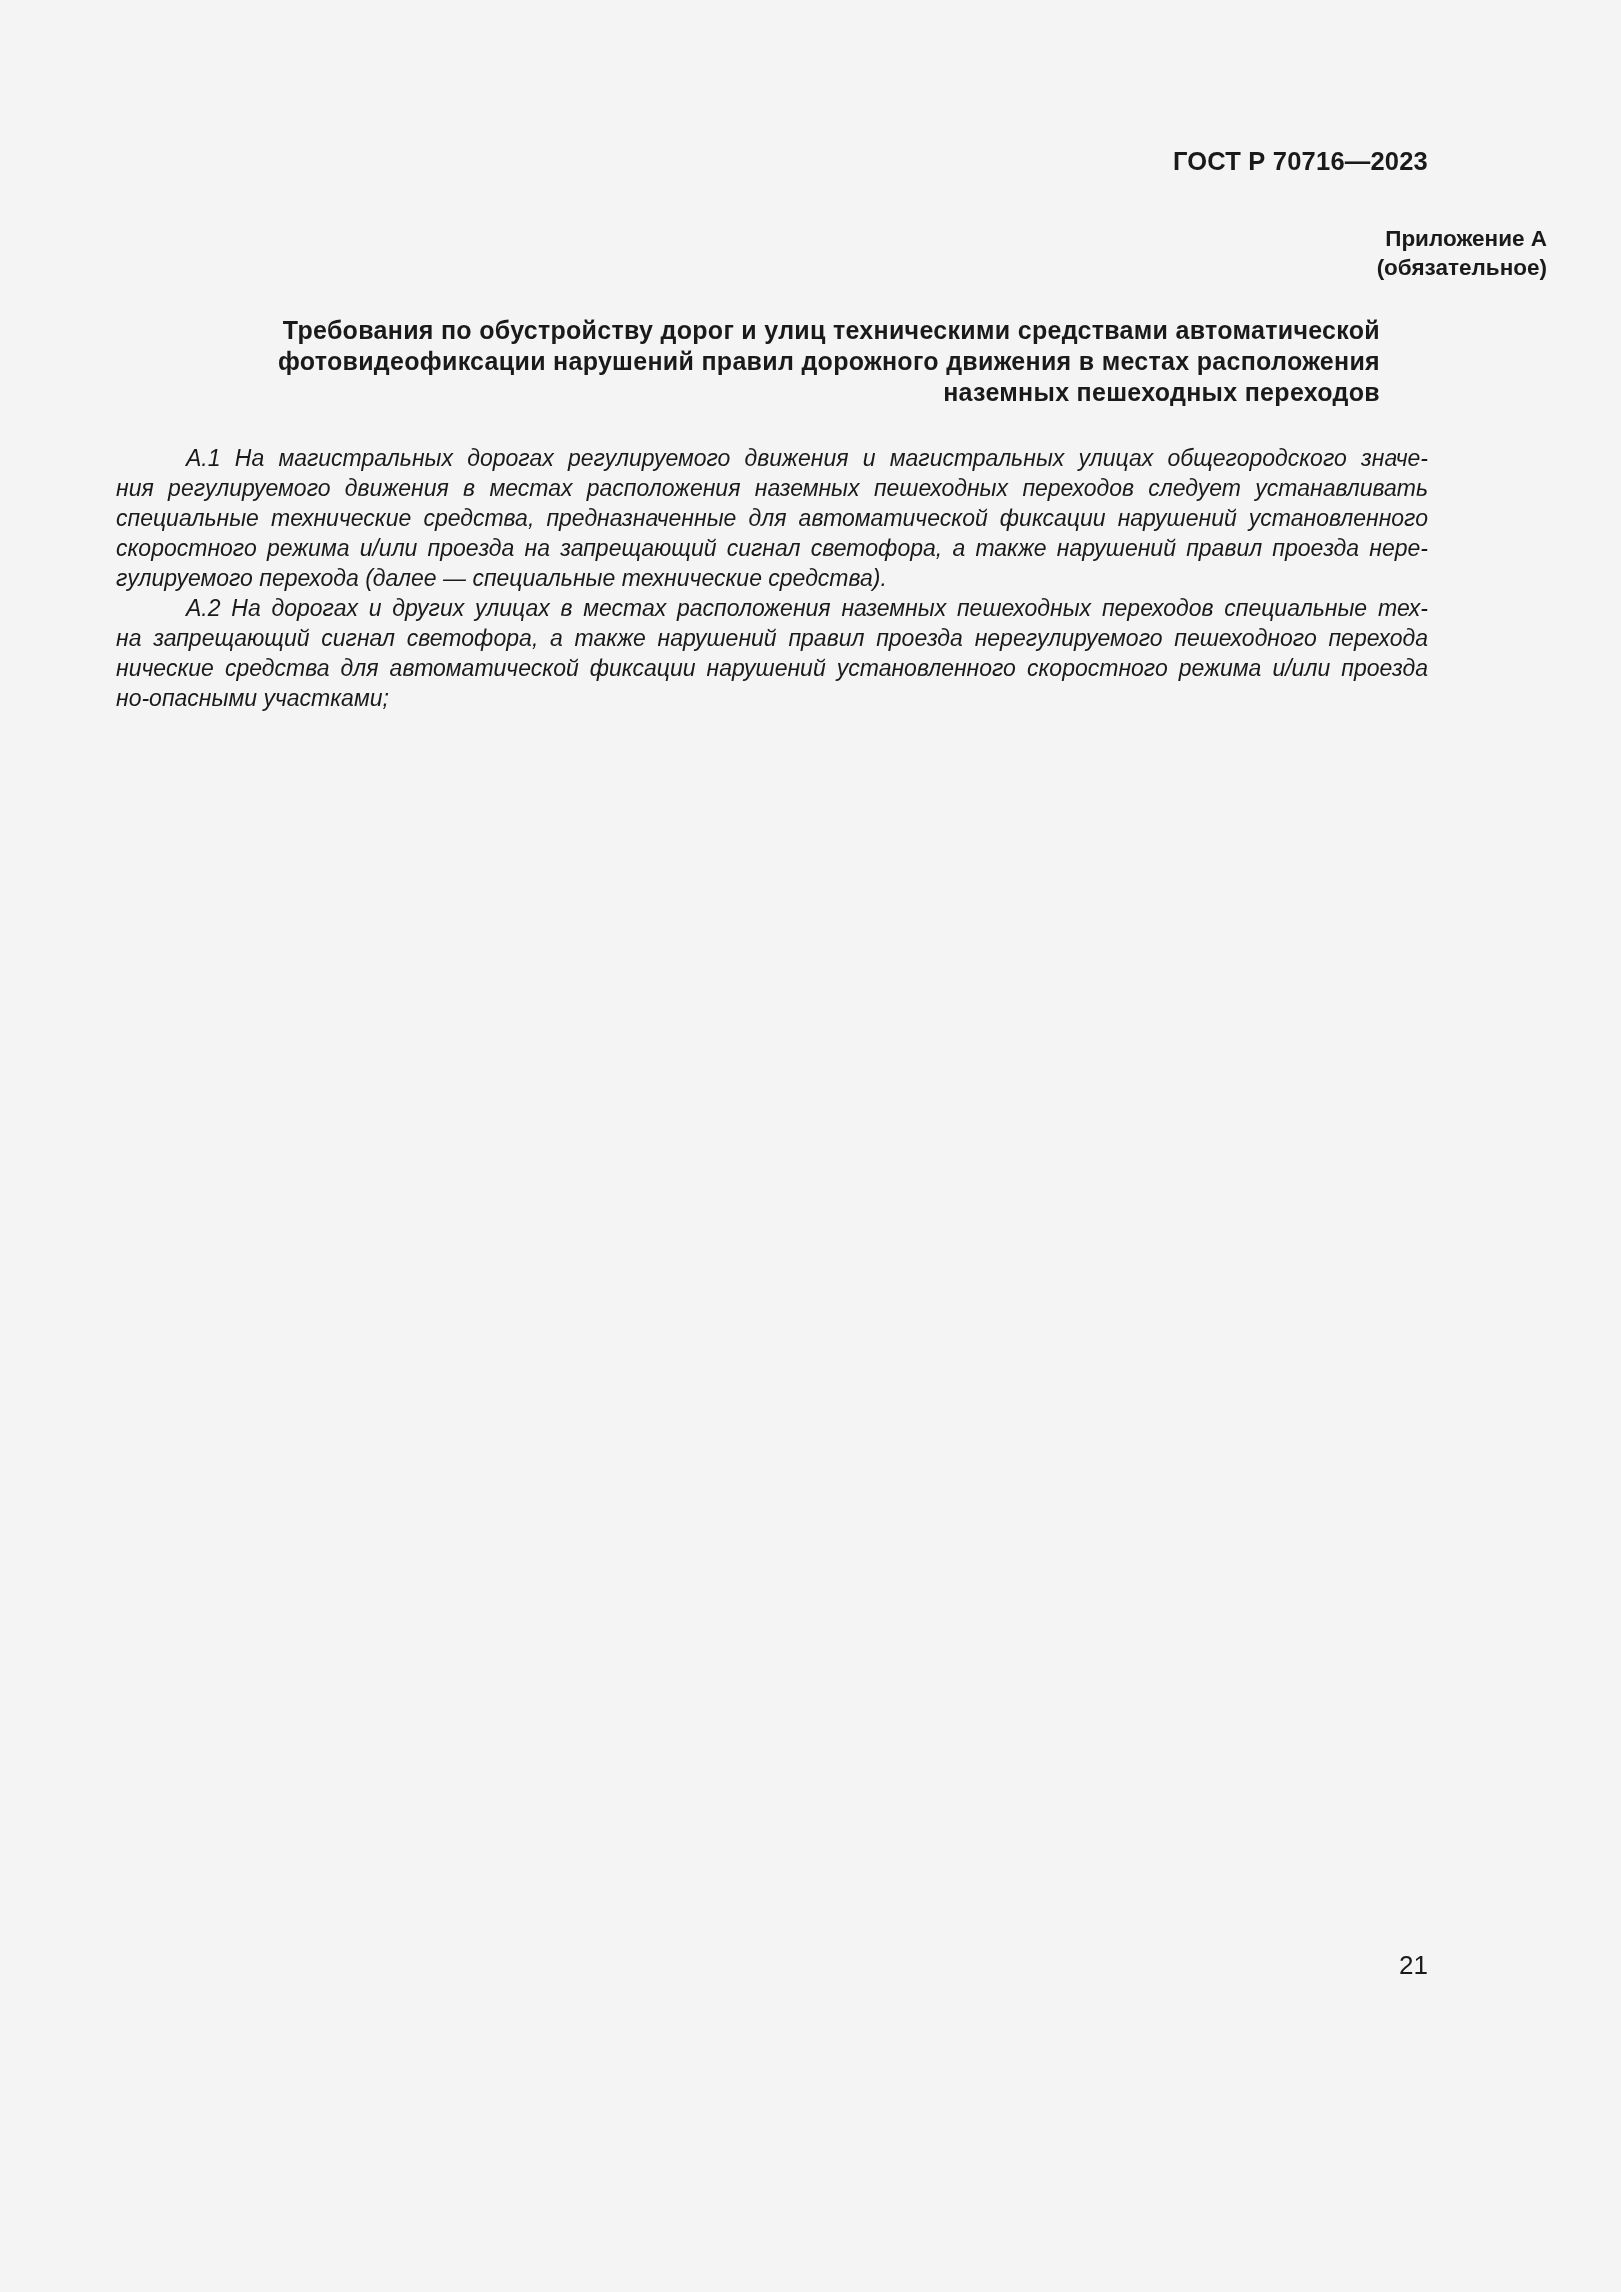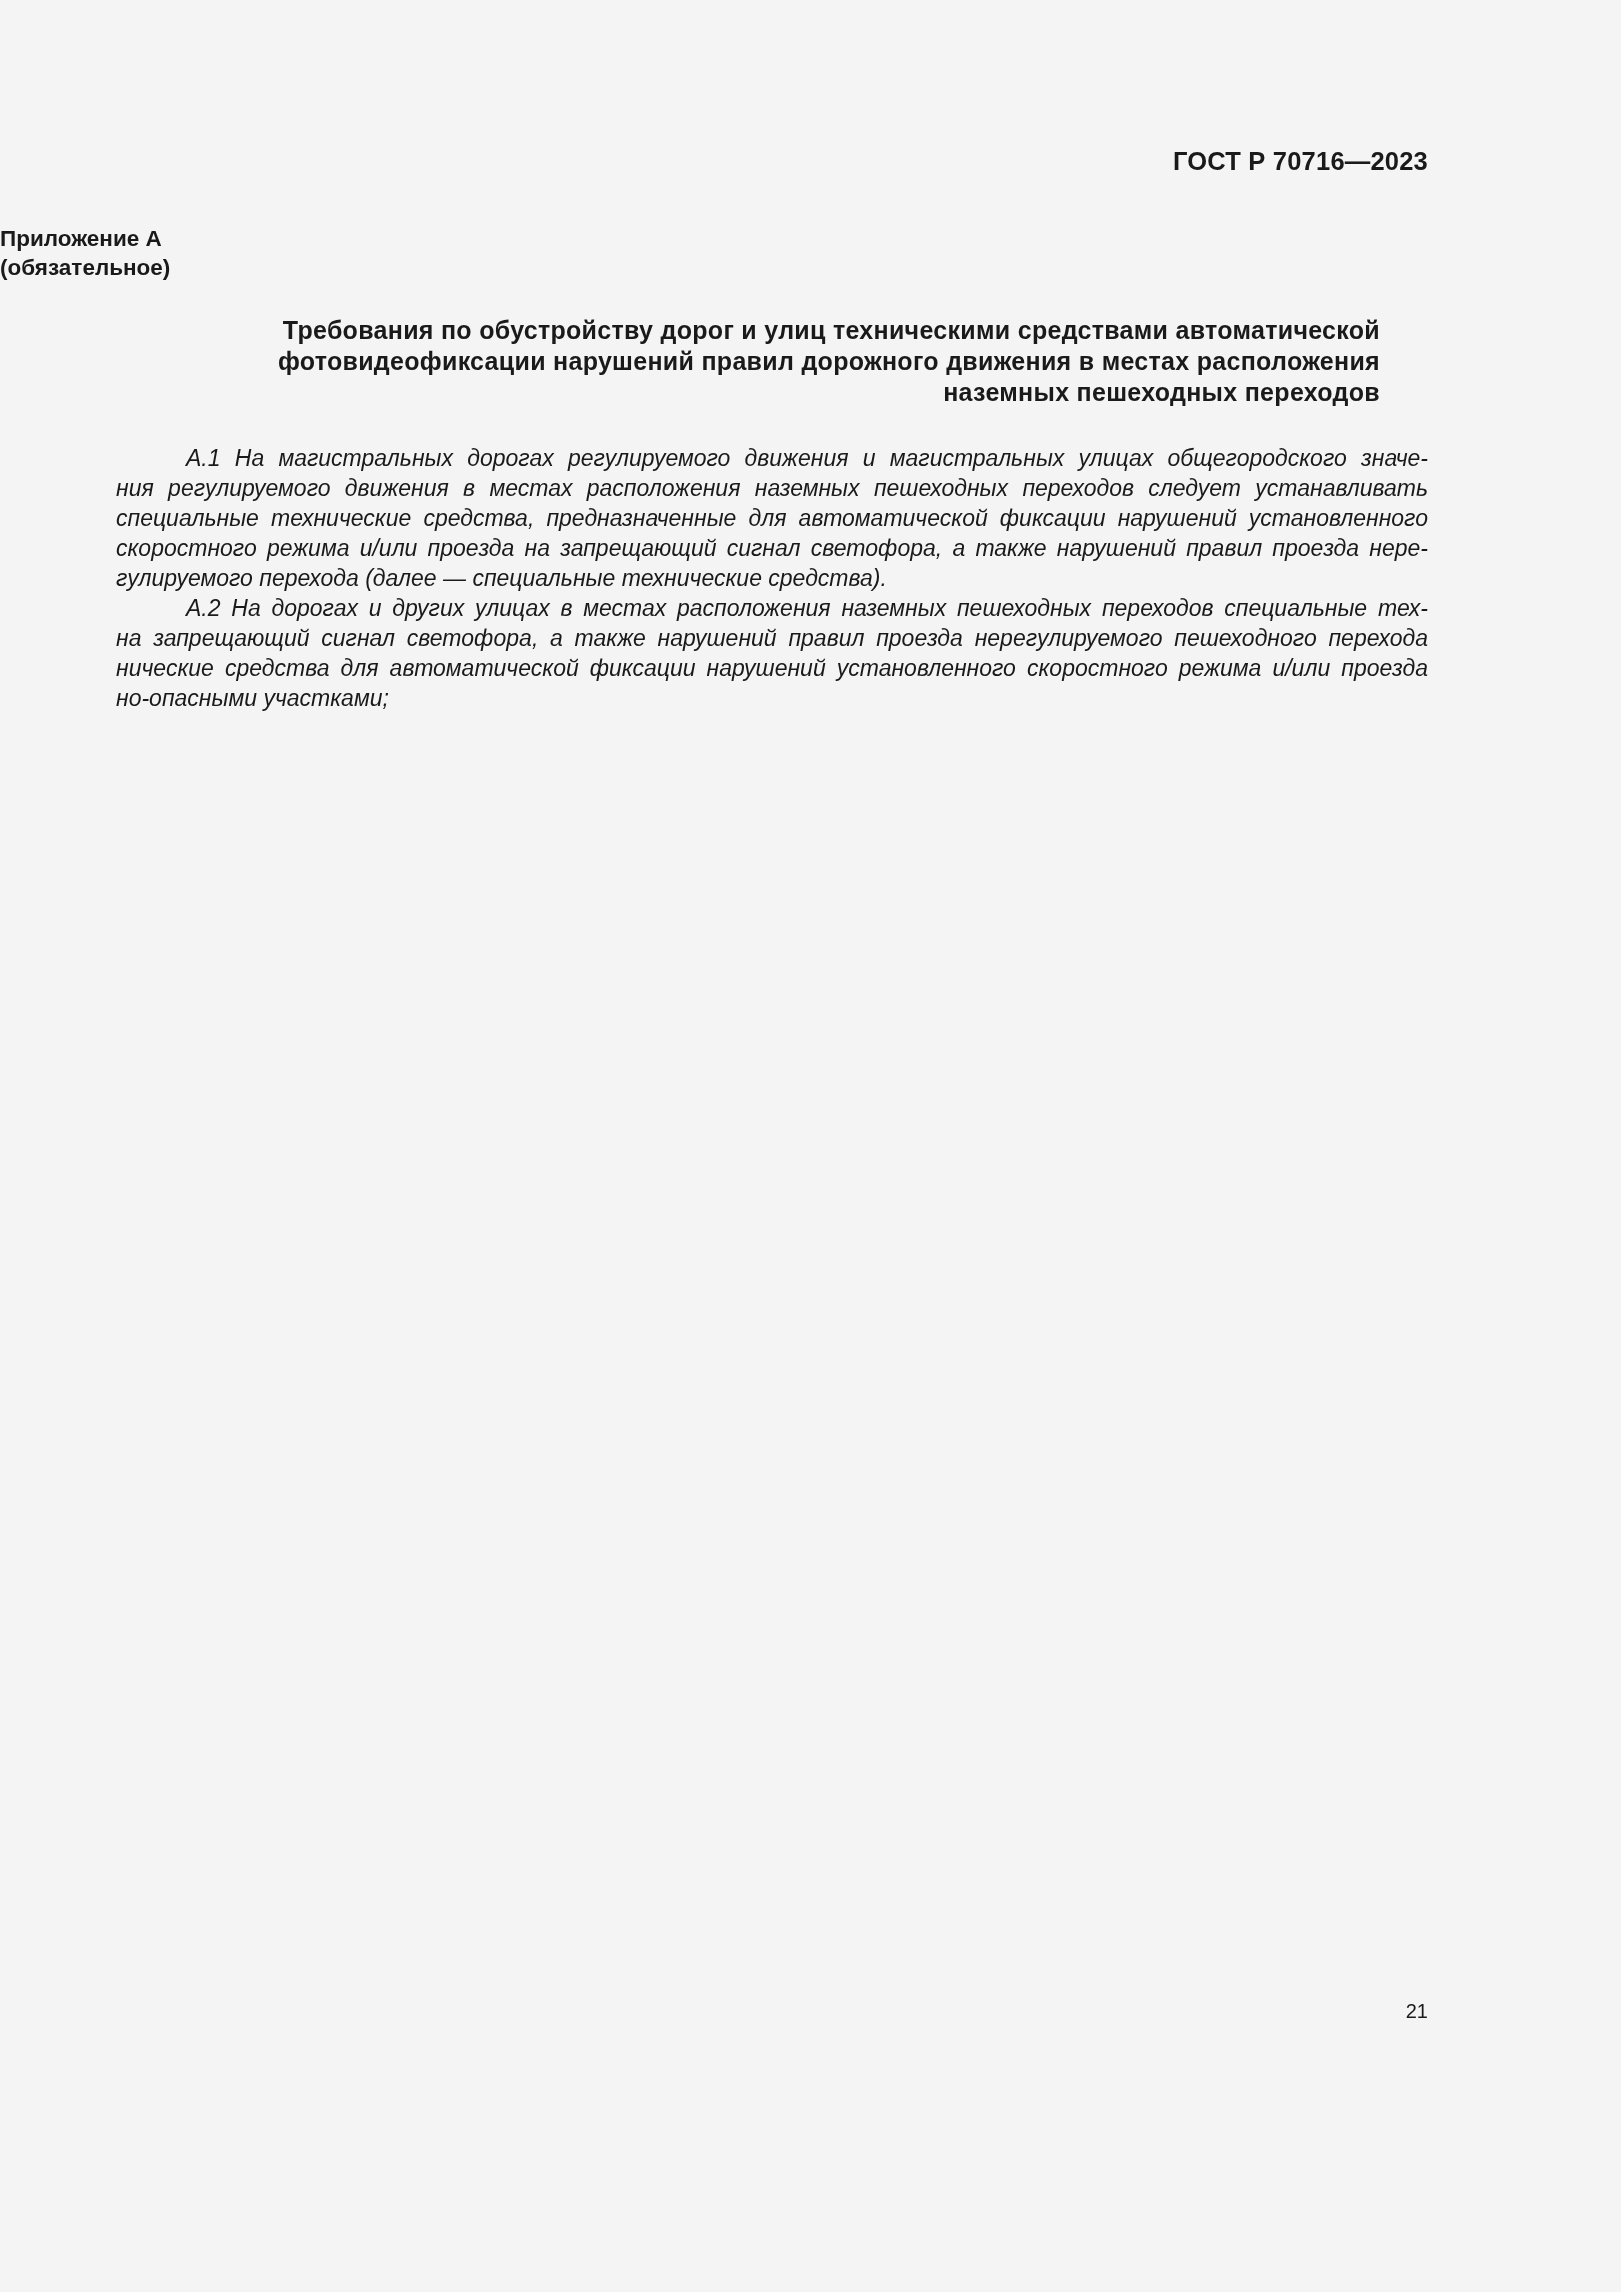--- a/index.html
+++ b/index.html
@@ -27,21 +27,21 @@
       right: 193px;
       font-size: 25.5px;
       font-weight: bold;
       letter-spacing: 0.2px;
     }
     .appendix {
       position: absolute;
       top: 224px;
       left: 0;
       width: 1547px;
-      text-align: left;
+      text-align: right;
       font-size: 22.5px;
       font-weight: bold;
       line-height: 29px;
     }
     .title {
       position: absolute;
       top: 315px;
       left: 167px;
       width: 1213px;
       text-align: right;
@@ -64,23 +64,23 @@
       text-align: justify;
       text-align-last: justify;
       white-space: nowrap;
       font-style: italic;
     }
     .line.last {
       text-align-last: left;
     }
     .page-number {
       position: absolute;
-      top: 2000px;
+      top: 1950px;
       right: 193px;
-      font-size: 20px;
+      font-size: 26px;
     }
   </style>
 </head>
 <body>
 
 <div class="page">
 
   <div class="doc-code">ГОСТ Р 70716—2023</div>
 
   <div class="appendix">

